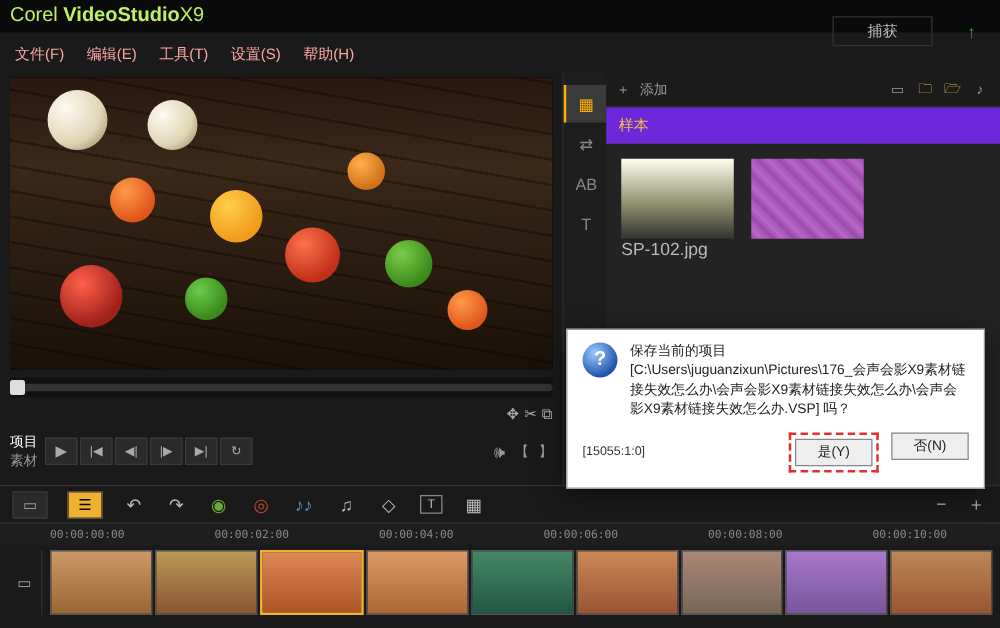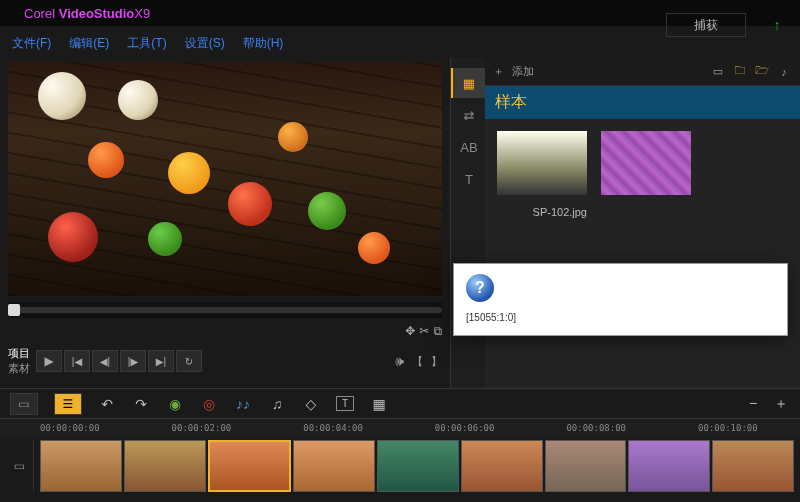--- a/index.html
+++ b/index.html
@@ -1,28 +1,28 @@
 <!DOCTYPE html>
 <html><head>
 <meta charset="utf-8">
 <style>
   * { margin: 0; padding: 0; box-sizing: border-box; }
   body { background: #1a1a1a; font-family: "Microsoft YaHei", sans-serif; color: #ccc; font-size: 12px; width: 800px; height: 502px; overflow: hidden; position: relative; }
   
   .titlebar { display: flex; align-items: center; height: 26px; background: #0a0a0a; padding: 0 8px; }
-  .brand { color: #d946ef; font-size: 13px; margin-left: 16px; }
+  .brand { color: #bef264; font-size: 16px; }
   .brand .corel { font-weight: normal; }
   .brand .vs { font-weight: bold; }
   .brand .x9 { font-weight: normal; }
   .titlebar-right { margin-left: auto; display: flex; gap: 16px; margin-top: 24px; }
   .mode-tab { width: 80px; height: 24px; display: flex; align-items: center; justify-content: center; color: #bbb; border: 1px solid #333; }
   .mode-tab.active { background: linear-gradient(#5a5e66,#4a4e56); color: #fff; }
   .upload-icon { width: 30px; display: flex; align-items: center; justify-content: center; color: #2fa62f; font-size: 14px; }
   
-  .menubar { display: flex; align-items: center; gap: 18px; height: 22px; padding: 0 12px; background: #1a1a1a; font-size: 12px; color: #3b82f6; margin-top: 6px; }
+  .menubar { display: flex; align-items: center; gap: 18px; height: 22px; padding: 0 12px; background: #1a1a1a; font-size: 12px; color: #fca5a5; margin-top: 6px; }
   .menu-item { cursor: pointer; }
   
   .workspace { display: flex; height: 330px; margin-top: 4px; }
   
   .preview { width: 450px; padding: 4px 8px; }
   .video { width: 100%; height: 234px; background: #000; position: relative; overflow: hidden; }
   .veg { position: absolute; border-radius: 50%; }
   .grill { background: linear-gradient(180deg,#2a1810 0,#3a2818 30%,#1a1008 100%); width: 100%; height: 100%; position: relative; }
   .grill::before { content:""; position:absolute; inset:0; background: repeating-linear-gradient(10deg, rgba(0,0,0,.3) 0 2px, transparent 2px 20px); }
   .seekbar { height: 16px; margin-top: 6px; background: #111; position: relative; }
@@ -42,25 +42,25 @@
   
   .library { flex: 1; border-left: 1px solid #333; display: flex; }
   .lib-tabs { width: 34px; background: #1e1e1e; display: flex; flex-direction: column; gap: 2px; padding-top: 10px; }
   .lib-tab { height: 30px; display:flex; align-items:center; justify-content:center; color:#888; font-size:13px; border-left:2px solid transparent; }
   .lib-tab.active { background:#3a3a3a; border-left-color:#ffb000; color:#ffb000; }
   .lib-body { flex:1; background:#232323; }
   .lib-toolbar { display:flex; align-items:center; gap:8px; height:28px; padding:0 8px; background:#1b1b1b; border-bottom:1px solid #333; color:#999; font-size:11px; }
   .lib-toolbar .right { margin-left:auto; display:flex; gap:6px; }
   .tool-ic { width:16px; height:14px; display:flex; align-items:center; justify-content:center; }
   .folder-ic { color:#f0c040; }
-  .lib-folder-row { padding:6px 10px; color:#f0c040; font-size:16px; background:#0c4a6e; }
+  .lib-folder-row { padding:6px 10px; color:#f0c040; font-size:12px; background:#6d28d9; }
   .thumbs { display:flex; flex-wrap:wrap; gap:14px; padding:12px; }
   .thumb { width:90px; }
   .thumb .img { width:90px; height:64px; background:#444; }
-  .thumb .cap { font-size:11px; color:#bbb; text-align:right; margin-top:11px; white-space:nowrap; overflow:hidden; }
+  .thumb .cap { font-size:14px; color:#bbb; text-align:left; margin-top:0; white-space:nowrap; overflow:hidden; }
   
   .dialog { position:absolute; left:453px; top:263px; width:335px; background:#fff; border:1px solid #999; box-shadow:0 4px 20px rgba(0,0,0,.5); color:#222; font-size:11px; }
   .dlg-title { height:24px; display:flex; align-items:center; padding:0 8px; border-bottom:1px solid #eee; }
   .dlg-close { margin-left:auto; color:#888; font-size:12px; }
   .dlg-body { display:flex; padding:10px 12px 6px; gap:10px; }
   .dlg-icon { width:28px; height:28px; border-radius:50%; background:radial-gradient(circle at 35% 30%,#9cf,#25a 70%); display:flex; align-items:center; justify-content:center; color:#fff; font-weight:bold; font-size:16px; flex-shrink:0; }
   .dlg-text { font-size:11px; line-height:1.4; word-break:break-all; }
   .dlg-footer { display:flex; align-items:center; padding:4px 12px 12px; gap:10px; }
   .dlg-status { font-size:10px; color:#333; }
   .dlg-buttons { margin-left:auto; display:flex; gap:10px; }
@@ -179,23 +179,33 @@
           <div class="cap"></div>
         </div>
       </div>
     </div>
   </div>
 </div>
 
 <div class="dialog">
   <div class="dlg-body">
     <div class="dlg-icon">?</div>
+    <div class="dlg-text">
+      <div>保存当前的项目</div>
+      <div>[C:\Users\juguanzixun\Pictures\176_会声会影X9素材链接失效怎么办\会声会影X9素材链接失效怎么办\会声会影X9素材链接失效怎么办.VSP] 吗？</div>
+    </div>
   </div>
   <div class="dlg-footer">
     <span class="dlg-status">[15055:1:0]</span>
+    <div class="dlg-buttons">
+      <div class="dlg-highlight">
+        <div class="dlg-btn">是(Y)</div>
+      </div>
+      <div class="dlg-btn">否(N)</div>
+    </div>
   </div>
 </div>
 
 <div class="timeline-tools">
   <div class="tl-tab">▭</div>
   <div class="tl-tab active">☰</div>
   <span class="tl-ic">↶</span>
   <span class="tl-ic">↷</span>
   <span class="tl-ic green">◉</span>
   <span class="tl-ic red">◎</span>

